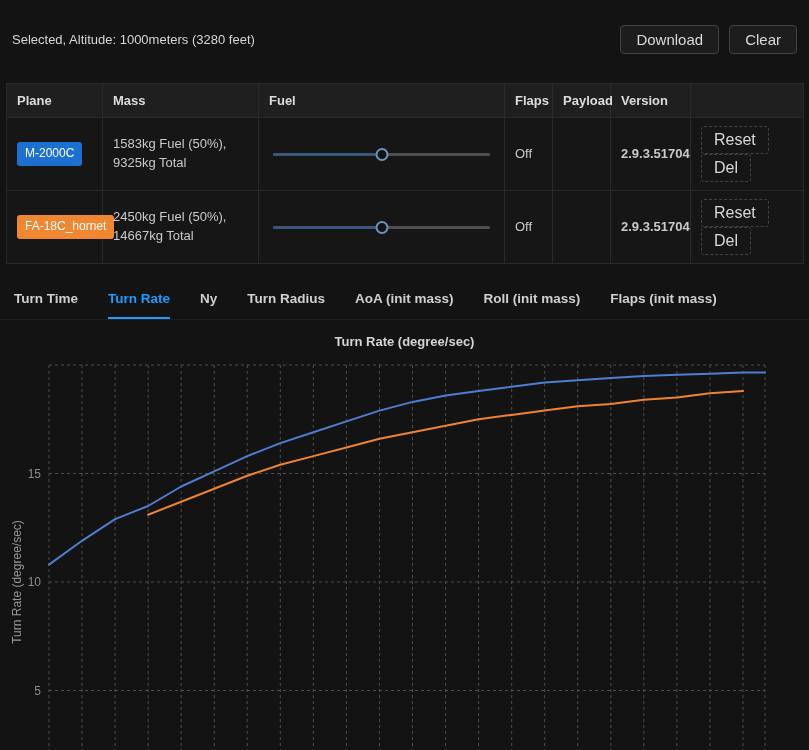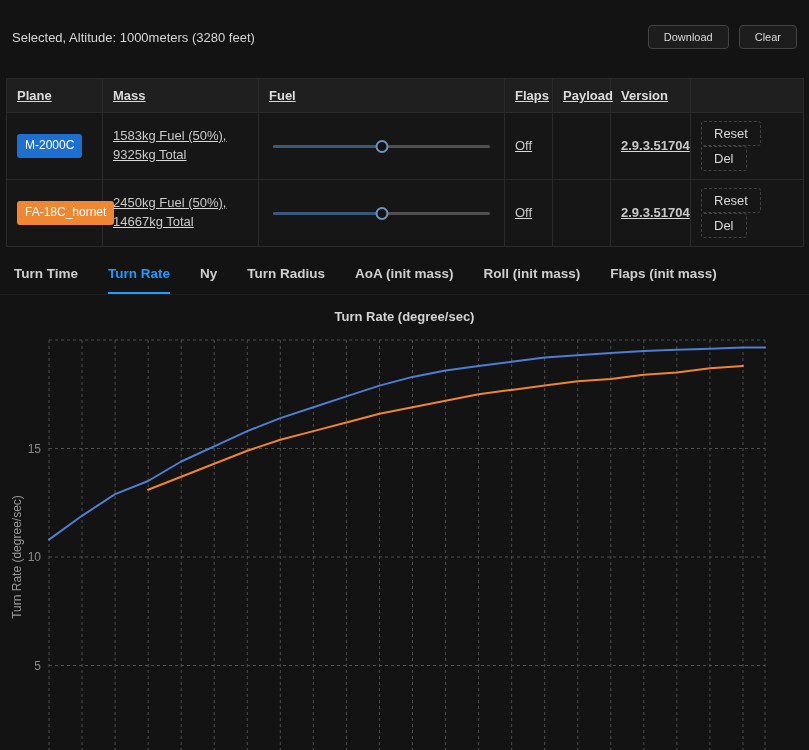--- a/index.html
+++ b/index.html
@@ -17,42 +17,41 @@
     justify-content: space-between;
     align-items: center;
     padding: 25px 12px;
   }
   .topbar-left { font-size: 13px; color: #d6d6d6; }
   .topbar-actions { display: flex; gap: 10px; }
   .btn {
     background: #1d1d1d;
     border: 1px solid #434343;
     color: #d9d9d9;
-    font-size: 11px;
+    font-size: 15px;
     padding: 5px 15px;
     border-radius: 4px;
     cursor: pointer;
     font-family: "Liberation Sans", sans-serif;
   }
   .btn-dashed {
     border-style: dashed;
     background: #161616;
-    font-size: 13px;
+    font-size: 16px;
     padding: 4px 12px;
     border-radius: 3px;
   }
 
   
   table.planes {
     width: 797px;
-    margin: 4px 6px 8px 6px;
+    margin: 4px 6px 16px 6px;
     border-collapse: collapse;
     table-layout: fixed;
     font-size: 13px;
-    text-decoration: underline;
   }
   .planes th, .planes td {
     border: 1px solid #2a2a2a;
     padding: 8px 10px;
     text-align: left;
     vertical-align: middle;
   }
   .planes thead th {
     background: #1f1f1f;
     color: #dcdcdc;

